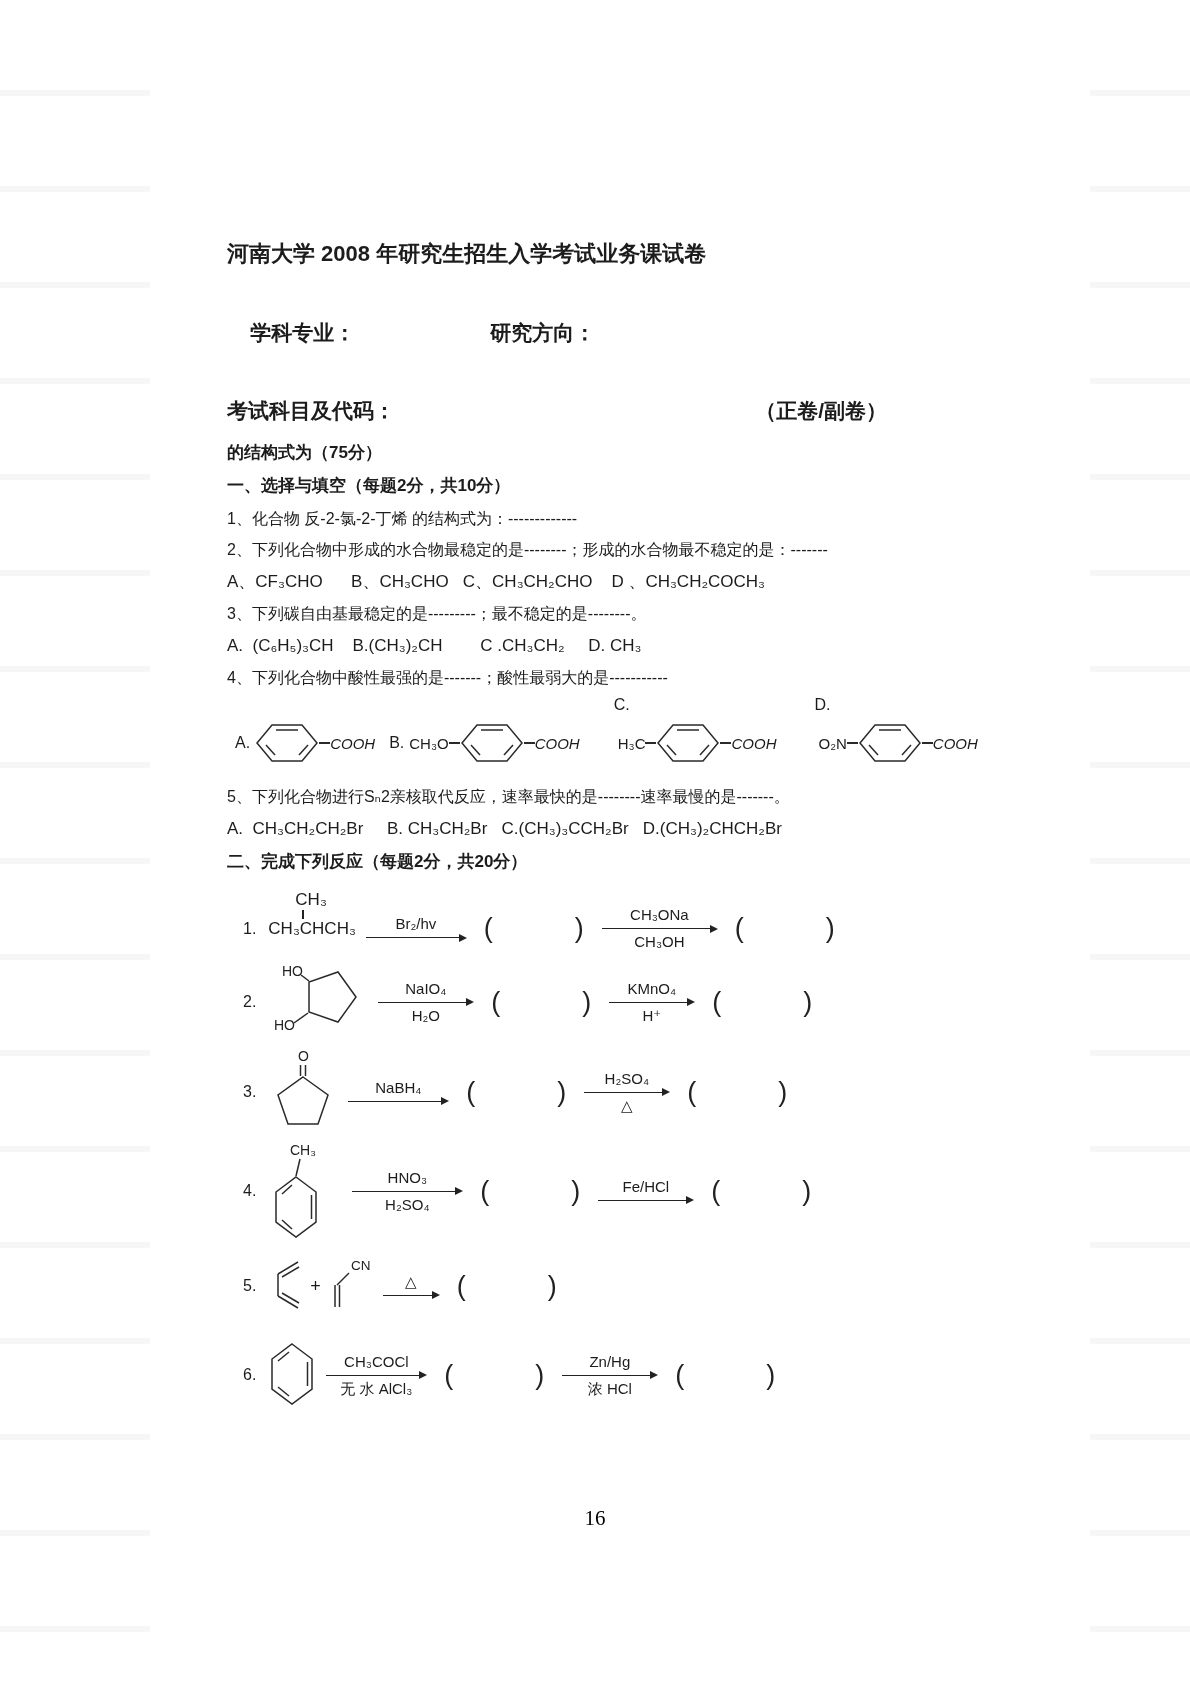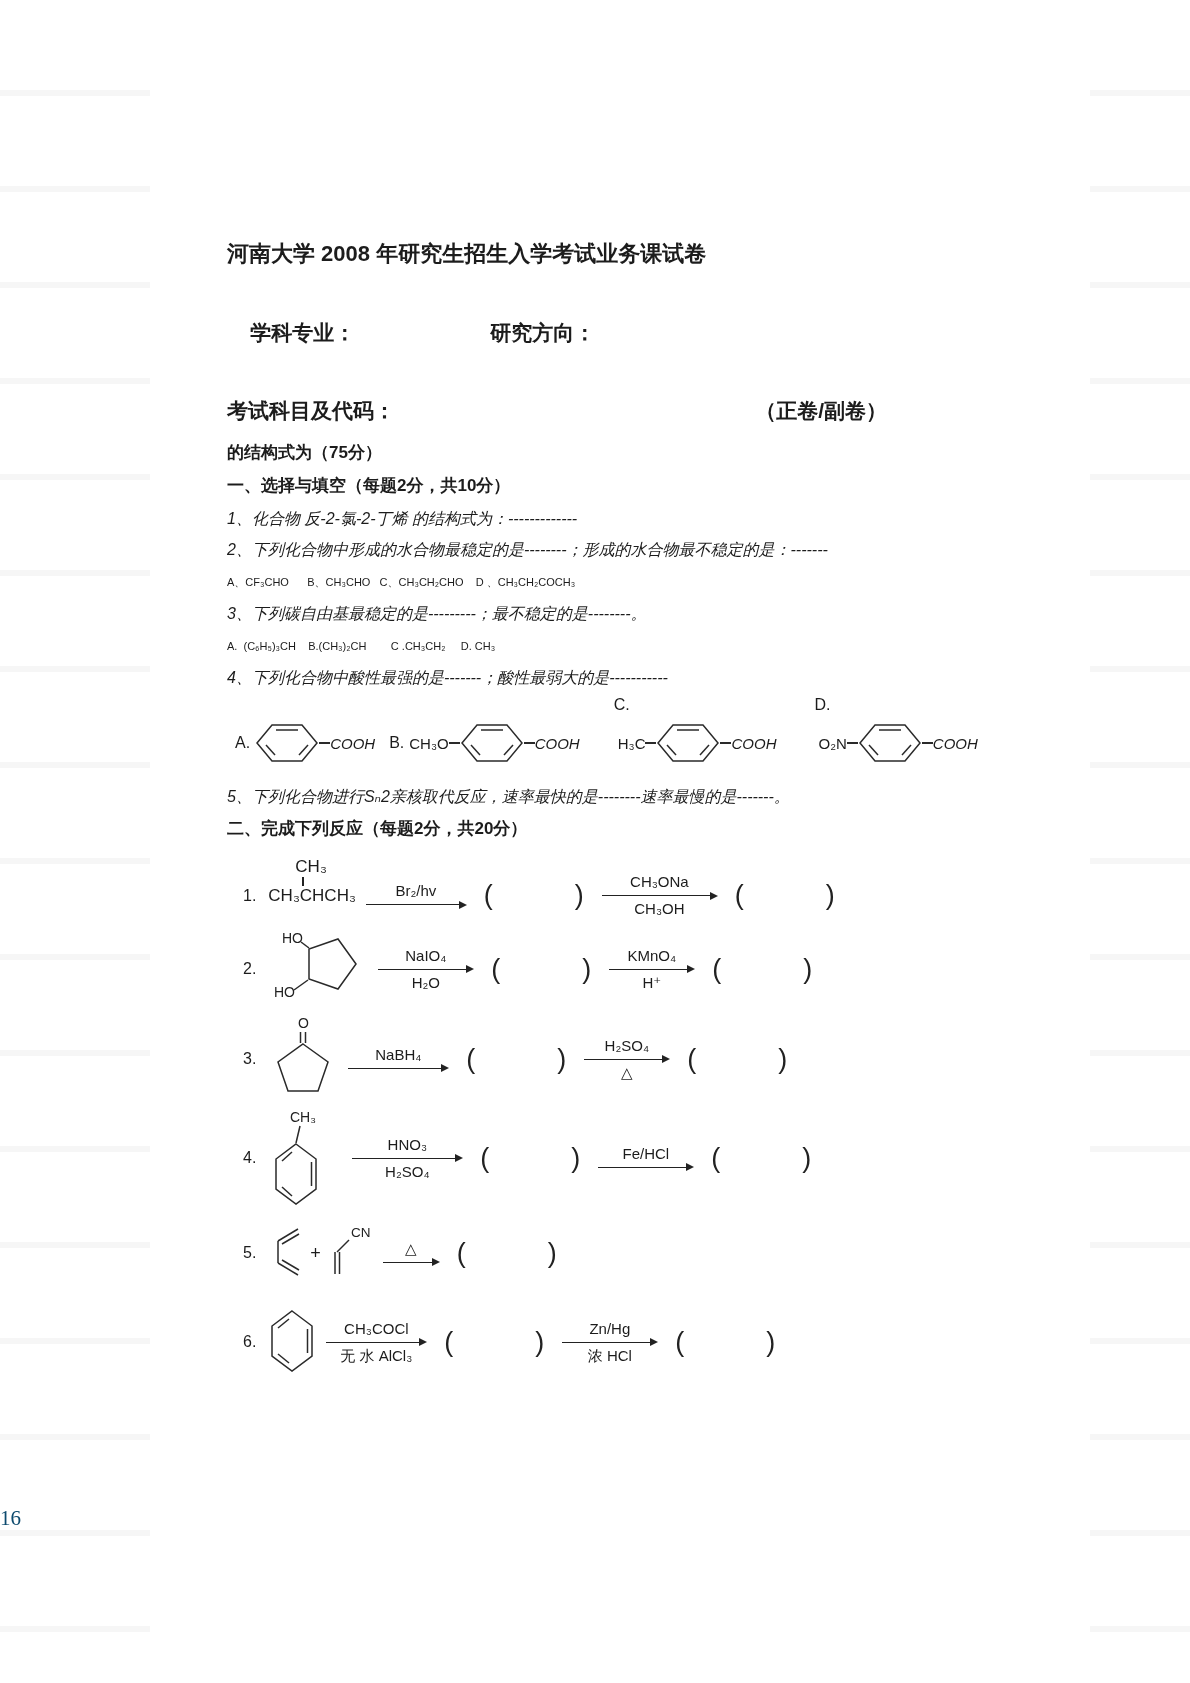--- a/index.html
+++ b/index.html
@@ -17,22 +17,22 @@
   .stripe-right { right:0; width:100px; }
 
   .doc { position:absolute; left:227px; top:240px; width:750px; }
 
   .title { font-size:22px; line-height:28px; font-weight:700; white-space:pre; }
   .head-row { margin-top:26px; font-size:21px; line-height:26px; font-weight:700; white-space:pre; }
   .head-row .dir { margin-left:135px; }
   .subject-row { display:flex; justify-content:space-between; width:660px;text-align:center; }
   .sec-heading { margin-top:18px; font-size:17px; line-height:22px; font-weight:700; white-space:pre; }
   .part-heading { margin-top:10px; font-size:17px; line-height:24px; font-weight:700; white-space:pre; }
-  .qline { margin-top:10px; font-size:16px; line-height:21px; white-space:pre;font-style:italic; }
-  .opts  { margin-top:11px; font-size:11px; line-height:22px; white-space:pre; }
+  .qline { margin-top:10px; font-size:16px; line-height:21px; white-space:pre; }
+  .opts  { margin-top:11px; font-size:17px; line-height:22px; white-space:pre; }
 
   
   .struct-row { margin-top:22px; margin-left:8px; height:66px; display:flex; align-items:center; }
   .struct { position:relative; display:flex; align-items:center; height:46px; }
   .slabel { font-size:16px; margin-right:5px; white-space:pre; }
   .slabel-top { position:absolute; top:-24px; left:-4px; font-size:16px; }
   .sub-formula { font-size:15px; white-space:pre; }
   .formula { font-size:15px; white-space:pre;font-style:italic; }
   .bond { display:inline-block; width:11px; height:1.5px; background:#2a2a2a; }
   .gapB { margin-left:14px; } .gapC { margin-left:38px; } .gapD { margin-left:42px; }
@@ -58,22 +58,22 @@
   .iso-bond { display:block; width:1.5px; height:9px; background:#222; margin-left:34px; }
   .iso-main { display:block; white-space:pre; }
 
   .plus { font-size:18px; margin:0 6px; }
 
   .r1{margin-top:30px} .r2{margin-top:10px} .r3{margin-top:8px}
   .r4{margin-top:6px} .r5{margin-top:16px} .r6{margin-top:26px}
 
   svg text { font-family:"Liberation Sans","DejaVu Sans",sans-serif; }
 
-  .footer { position:absolute; left:0; right:0; top:1506px; 
-    font-family:"Liberation Serif","DejaVu Serif",serif; font-size:21px; color:#0c4a6e; }
+  .footer { position:absolute; left:0; right:0; top:1506px; text-align:center;
+    font-family:"Liberation Serif","DejaVu Serif",serif; font-size:21px; color:#000000; }
 </style>
 </head>
 <body>
 
 <div class="stripe-col stripe-left"></div>
 <div class="stripe-col stripe-right"></div>
 
 <div class="doc">
 
   <div class="title">河南大学 2008 年研究生招生入学考试业务课试卷</div>
@@ -155,20 +155,21 @@
             <line x1="53" y1="22" x2="44" y2="32"></line>
             <line x1="11" y1="22" x2="20" y2="32"></line>
         </g>
       </svg>
       <span class="bond"></span>
       <span class="formula">COOH</span>
     </div>
   </div>
 
   <div class="qline">5、下列化合物进行Sₙ2亲核取代反应，速率最快的是--------速率最慢的是-------。</div>
+  <div class="opts">A.  CH₃CH₂CH₂Br     B. CH₃CH₂Br   C.(CH₃)₃CCH₂Br   D.(CH₃)₂CHCH₂Br</div>
 
   <div class="part-heading">二、完成下列反应（每题2分，共20分）</div>
 
   <div class="rxn r1">
     <span class="rnum">1.</span>
     <div class="iso">
       <span class="iso-top">CH₃</span>
       <span class="iso-bond"></span>
       <span class="iso-main">CH₃CHCH₃</span>
     </div>

